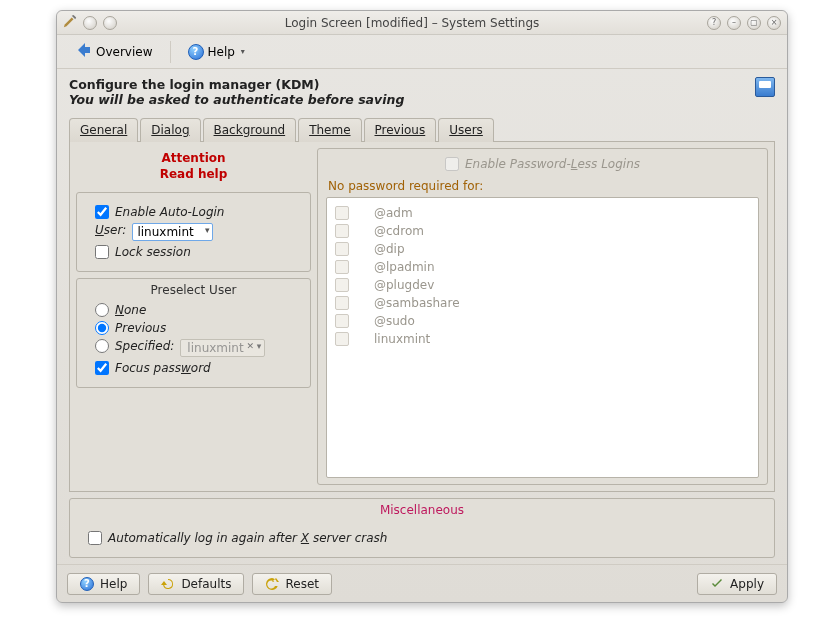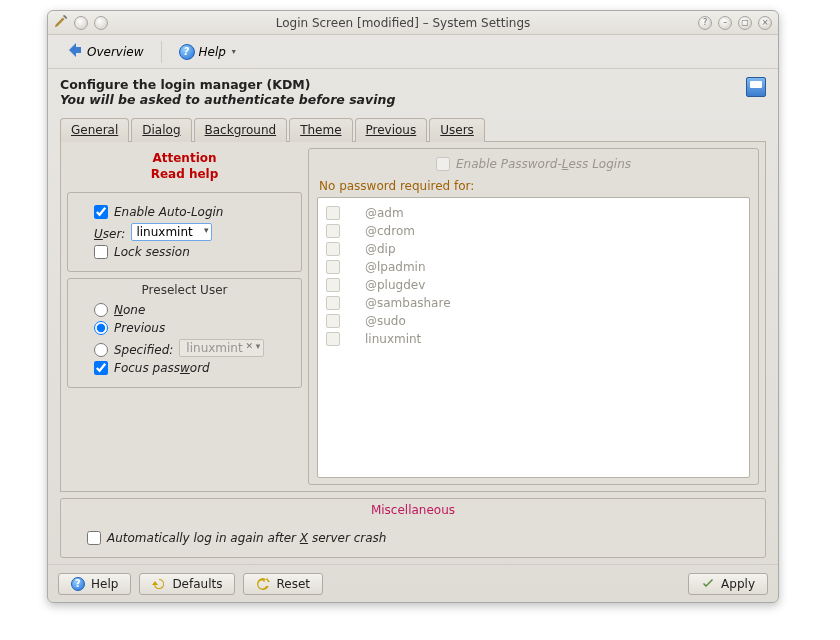--- a/index.html
+++ b/index.html
@@ -1,23 +1,23 @@
 <!DOCTYPE html>
 <html><head>
 <meta charset="utf-8">
 <style>
 * { box-sizing: border-box; margin: 0; padding: 0; font-family: "DejaVu Sans", "Liberation Sans", sans-serif; font-size: 12px; }
 body { background: #fff; width: 840px; height: 640px; position: relative; }
-.window { position: absolute; left: 47px; top: 10px; width: 732px; height: 593px; background: linear-gradient(#e8e6e2,#dfdcd6); border: 1px solid #aaa; border-radius: 6px; box-shadow: 0 3px 10px rgba(0,0,0,0.25); display: flex; flex-direction: column; }
+.window { position: absolute; left: 56px; top: 10px; width: 732px; height: 593px; background: linear-gradient(#e8e6e2,#dfdcd6); border: 1px solid #aaa; border-radius: 6px; box-shadow: 0 3px 10px rgba(0,0,0,0.25); display: flex; flex-direction: column; }
 .titlebar { height: 24px; display: flex; align-items: center; padding: 0 6px; border-bottom: 1px solid #ccc9c2; border-radius: 6px 6px 0 0; background: linear-gradient(#efede9,#e2dfd9); }
 .tb-left, .tb-right { display: flex; gap: 6px; align-items: center; }
 .tb-title { flex: 1; text-align: center; color: #444; font-size: 12px; }
 .tb-btn { width: 14px; height: 14px; border-radius: 7px; background: radial-gradient(circle at 40% 35%, #fdfdfd, #cfcbc3); border: 1px solid #a9a59c; display:flex; align-items:center; justify-content:center; font-size:8px; color:#666; cursor:pointer;}
 .tools-icon svg { width: 14px; height: 14px; }
-.toolbar { height: 34px; display: flex; align-items: center; gap: 10px; padding: 0 10px; border-bottom: 1px solid #cfcbc3; font-style: italic; }
+.toolbar { height: 34px; display: flex; align-items: center; gap: 10px; padding: 0 10px; border-bottom: 1px solid #cfcbc3; }
 .toolbtn { display:flex; align-items:center; gap:4px; padding: 3px 6px; border:1px solid transparent; border-radius:3px; cursor:pointer; }
 .arrow-left svg { width:18px; height:18px; }
 .help-icon { width:16px; height:16px; border-radius:8px; background: radial-gradient(circle at 35% 30%, #8fd0ff, #2a6fd6); display:flex; align-items:center; justify-content:center; color:#fff; font-weight:bold; font-size:10px; border:1px solid #1f5fb8;}
 .chev { font-size:8px; color:#555; margin-left:2px; }
 .content { flex:1; padding: 8px 12px 6px; display:flex; flex-direction:column; }
 .cfg-head { display:flex; align-items:flex-start; justify-content:space-between; }
 .cfg-head h1 { font-size:12.5px; font-weight:bold; color:#222; }
 .cfg-head .sub { font-size:12.5px; font-style:italic; font-weight:bold; color:#222;text-align:center; }
 .save-icon { width:20px; height:20px; background:linear-gradient(#7fb7ef,#3a7ccf); border:1px solid #2a5a9a; border-radius:2px; position:relative;}
 .save-icon::after{content:"";position:absolute;left:3px;top:3px;width:12px;height:7px;background:#fff;border-radius:1px;}
@@ -25,21 +25,21 @@
 .tab { padding:4px 10px 5px; background:linear-gradient(#e7e4dd,#dcd8d0); border:1px solid #b7b3a9; border-bottom:none; border-radius:4px 4px 0 0; cursor:pointer; color:#222; position:relative; top:1px; }
 .tab span { text-decoration: underline; text-decoration-style: solid; }
 .tab.active { background:#e2dfd8; border-bottom:1px solid #e2dfd8; z-index:2; }
 .tab.active span { text-decoration:none; }
 .tabbody { flex:1; border:1px solid #b7b3a9; border-top:none; background:#e2dfd8; padding:6px; display:flex; gap:6px; }
 .leftcol { width:235px; display:flex; flex-direction:column; gap:6px; }
 .attention { text-align:center; color:#c00000; font-weight:bold; line-height:1.35; padding:2px 0 4px; }
 .groupbox { border:1px solid #b7b3a9; border-radius:3px; background:#e2dfd8; padding:8px 10px; }
 .groupbox.titled { padding-top:4px; }
 .group-title { text-align:center; color:#333; margin-bottom:6px; }
-.row { display:flex; align-items:flex-end; gap:6px; margin:4px 16px; }
+.row { display:flex; align-items:flex-start; gap:6px; margin:4px 8px; }
 input[type=checkbox], input[type=radio] { width:14px; height:14px; }
 .lbl { color:#222;font-style:italic; }
 .lbl .ul { text-decoration:underline; }
 select.combo { border:1px solid #6fa8e8; background:#fff; padding:1px 18px 1px 4px; border-radius:2px; appearance:none; position:relative; }
 .combo-wrap { position:relative; display:inline-block; }
 .combo-wrap::after { content:"▾"; position:absolute; right:4px; top:2px; font-size:9px; color:#555; pointer-events:none; }
 .combo2 { border:1px solid #b7b3a9; background:#ece9e2; color:#777; padding:1px 20px 1px 6px; border-radius:2px; appearance:none; }
 .combo2-wrap{position:relative;display:inline-block;}
 .combo2-wrap::after{content:"✕ ▾"; position:absolute; right:4px; top:2px; font-size:9px; color:#777; pointer-events:none;}
 .rightcol { flex:1; border:1px solid #b7b3a9; border-radius:3px; background:#e2dfd8; padding:6px 8px; display:flex; flex-direction:column; }

